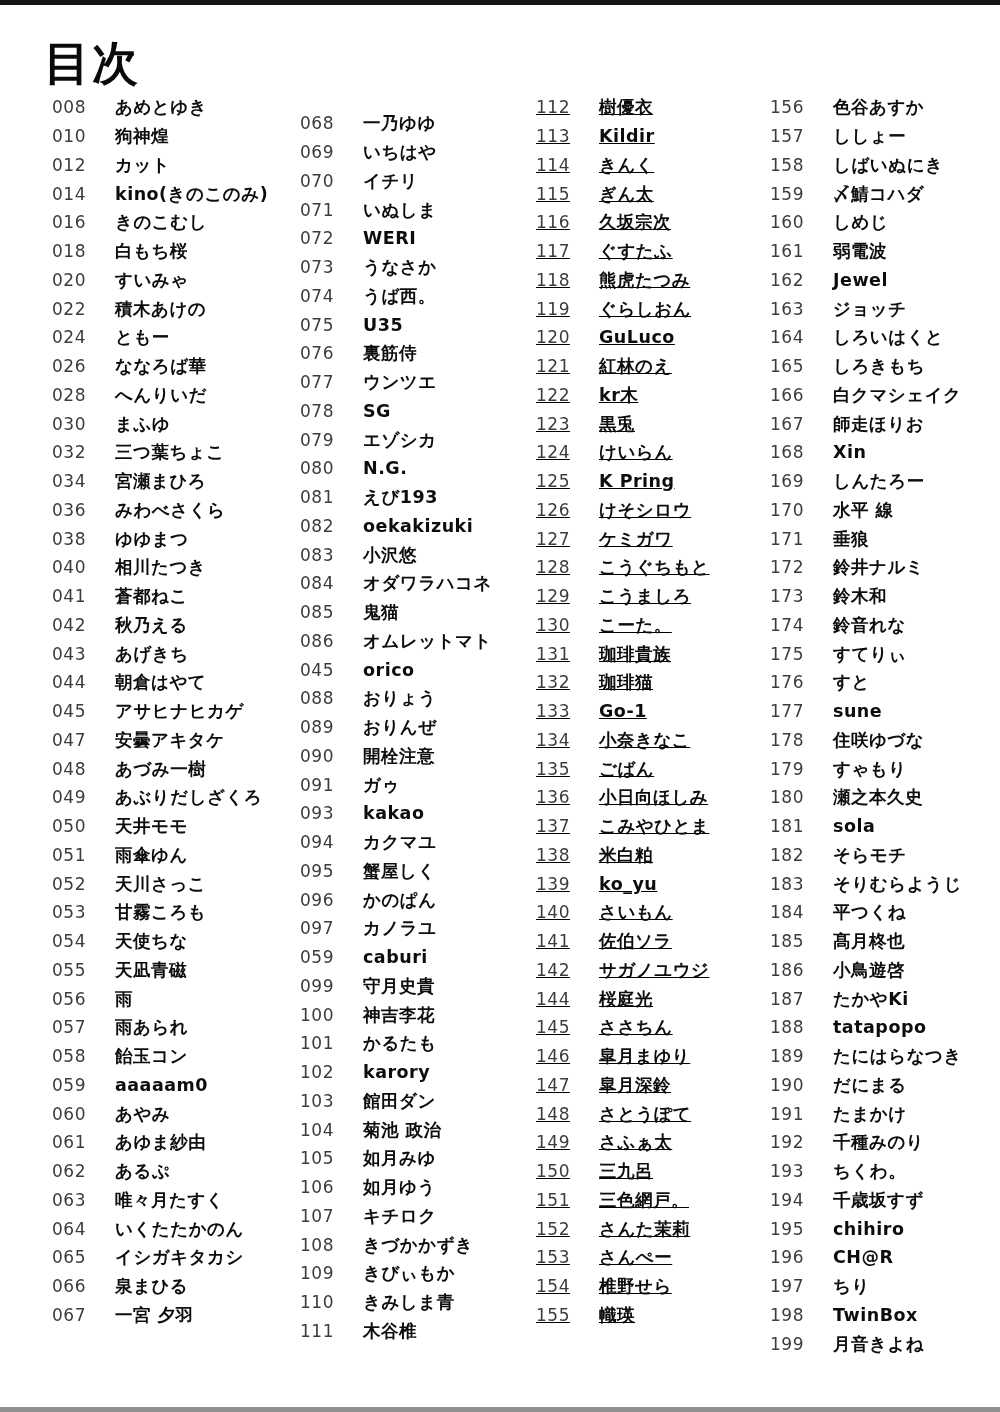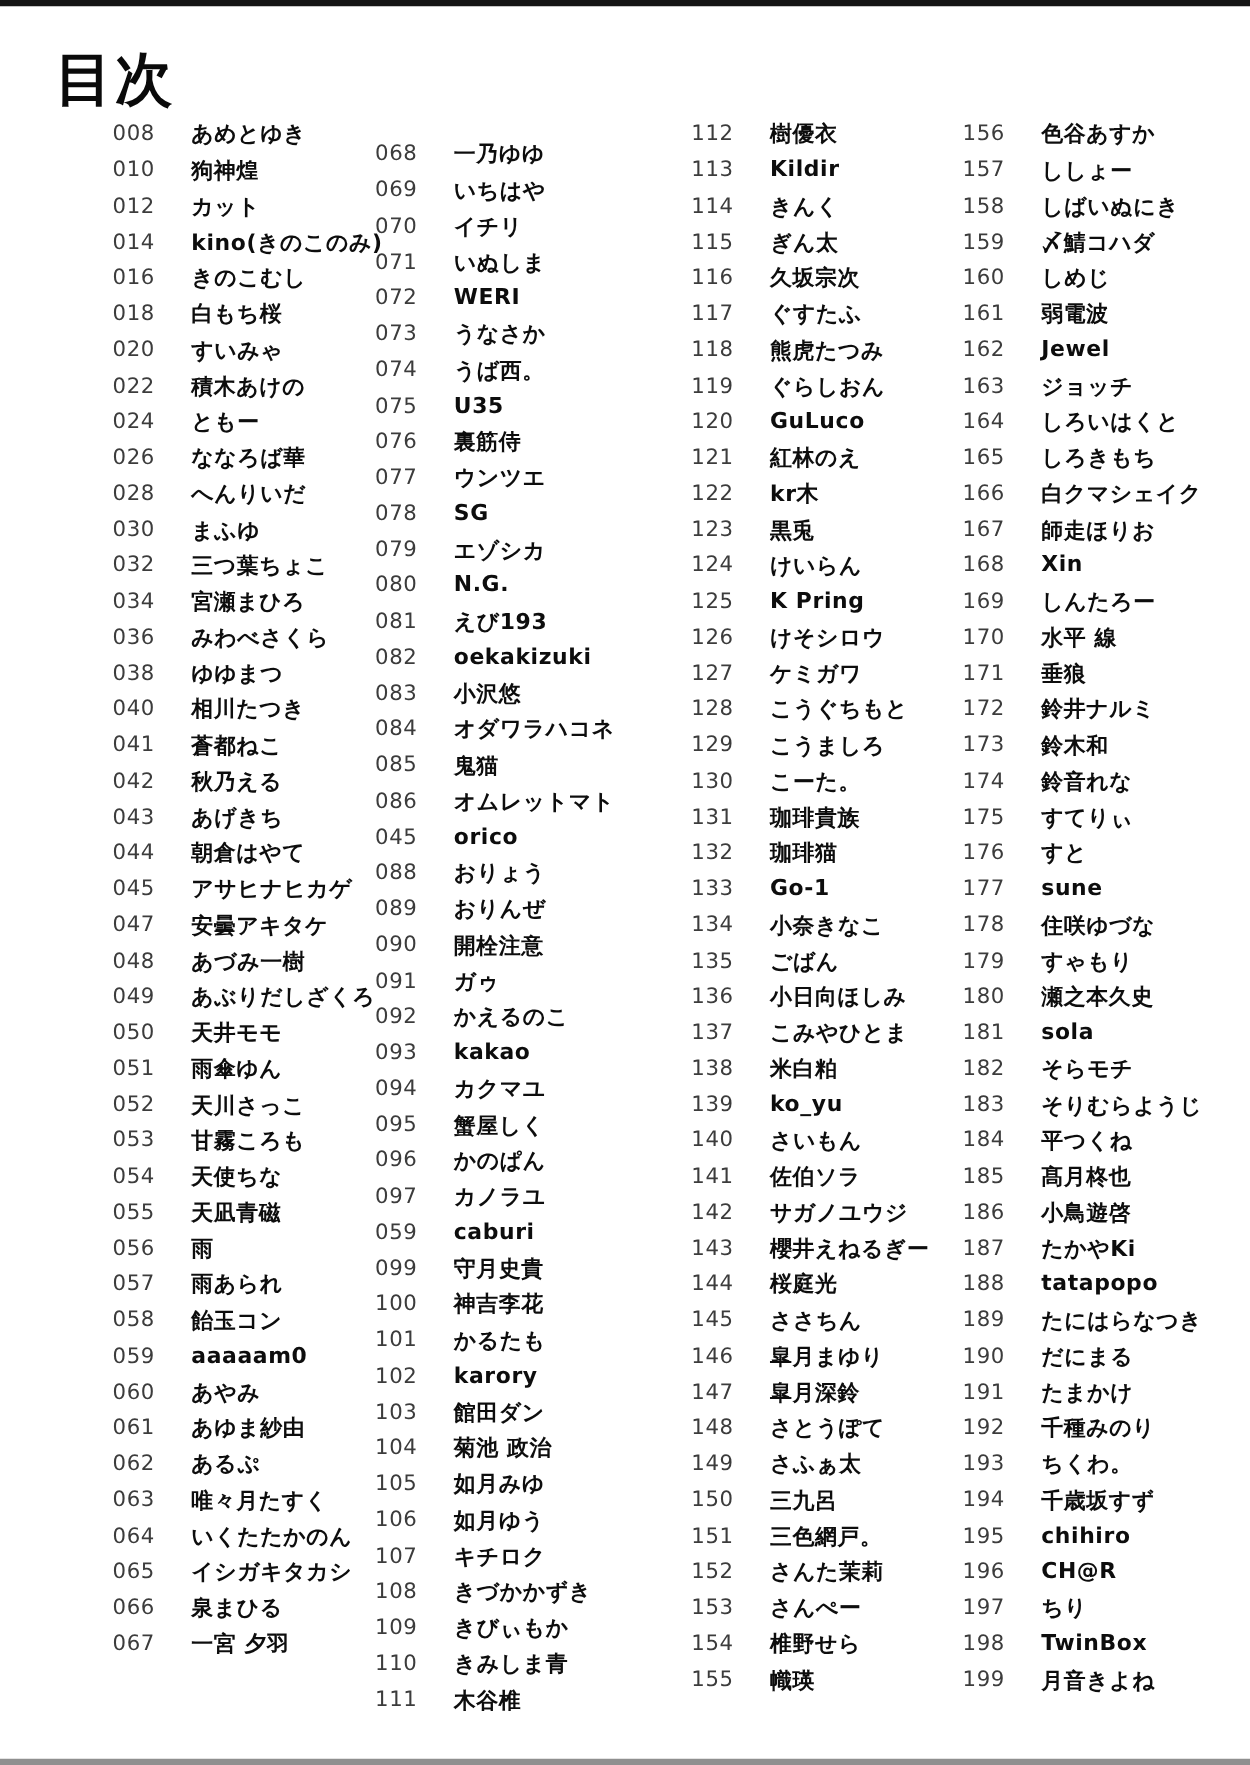--- a/index.html
+++ b/index.html
@@ -36,23 +36,23 @@
     line-height: 1;
     font-weight: 800;
     color: #0a0a0a;
     letter-spacing: 2px;
   }
   .col {
     position: absolute;
     top: 93px;
     width: 245px;
   }
-  .col.c1 { left: 52px; margin-left: 38px; }
+  .col.c1 { left: 52px; }
   .col.c2 { left: 300px; margin-top: 16px; }
-  .col.c3 { left: 553px; }
+  .col.c3 { left: 536px; text-decoration: underline; }
   .col.c4 { left: 770px; }
   .row {
     display: flex;
     align-items: center;
     height: 28.75px;
     white-space: nowrap;
   }
   .num {
     width: 46px;
     flex: 0 0 46px;
@@ -340,24 +340,20 @@
       </div>
       <div class="row">
         <span class="num">090</span>
         <span class="name">開栓注意</span>
       </div>
       <div class="row">
         <span class="num">091</span>
         <span class="name">ガゥ</span>
       </div>
       <div class="row">
-        <span class="num">092</span>
-        <span class="name">かえるのこ</span>
-      </div>
-      <div class="row">
         <span class="num">093</span>
         <span class="name">kakao</span>
       </div>
       <div class="row">
         <span class="num">094</span>
         <span class="name">カクマユ</span>
       </div>
       <div class="row">
         <span class="num">095</span>
         <span class="name">蟹屋しく</span>
@@ -544,24 +540,20 @@
         <span class="num">140</span>
         <span class="name">さいもん</span>
       </div>
       <div class="row">
         <span class="num">141</span>
         <span class="name">佐伯ソラ</span>
       </div>
       <div class="row">
         <span class="num">142</span>
         <span class="name">サガノユウジ</span>
-      </div>
-      <div class="row">
-        <span class="num">143</span>
-        <span class="name">櫻井えねるぎー</span>
       </div>
       <div class="row">
         <span class="num">144</span>
         <span class="name">桜庭光</span>
       </div>
       <div class="row">
         <span class="num">145</span>
         <span class="name">ささちん</span>
       </div>
       <div class="row">

